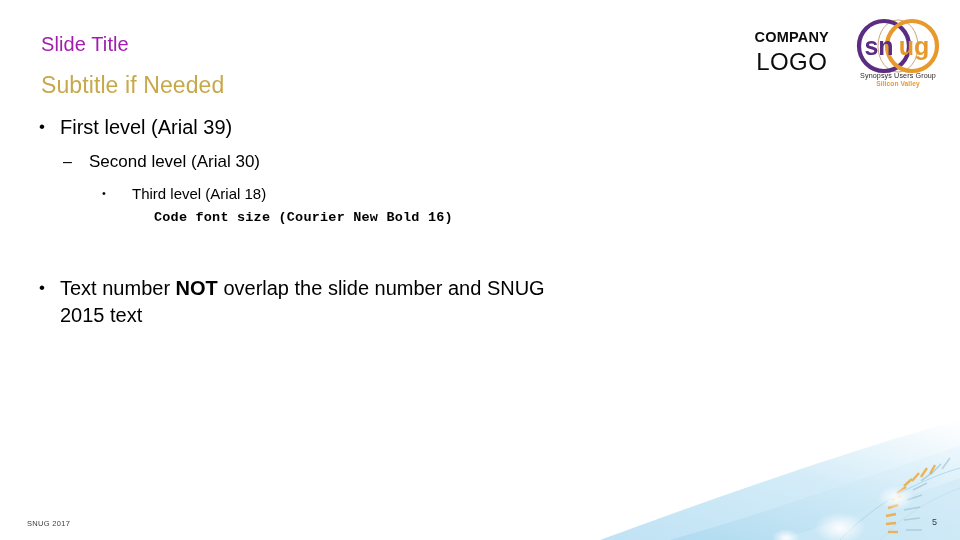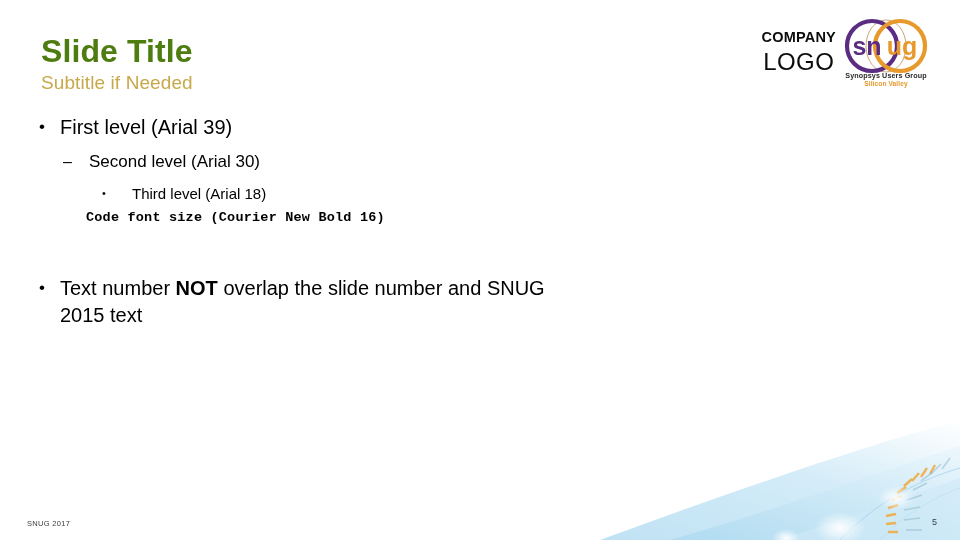--- a/index.html
+++ b/index.html
@@ -25,24 +25,24 @@
     bottom: 0;
     width: 420px;
     height: 120px;
     pointer-events: none;
   }
 
   
   .logo-area {
     position: absolute;
     top: 18px;
-    right: 24px;
+    right: 12px;
     display: flex;
     align-items: flex-start;
-    gap: 0;
+    gap: 19px;
   }
   .company-logo {
     display: flex;
     flex-direction: column;
     align-items: center;
     justify-content: center;
     padding-top: 12px;
     line-height: 1;
   }
   .company-logo .cl-top {
@@ -75,47 +75,47 @@
     position: absolute;
     left: 0;
     top: 54px;
     width: 100px;
     text-align: center;
     line-height: 1.15;
   }
   .snug-tagline .t1 {
     display: block;
     font-size: 7.2px;
-    font-weight: bold;
+    font-weight: normal;
     color: #2a2a2a;
     letter-spacing: 0.1px;
   }
   .snug-tagline .t2 {
     display: block;
     font-size: 6.6px;
     font-weight: bold;
     color: #e8992c;
     letter-spacing: 0.1px;
   }
 
   
   .title {
     position: absolute;
     left: 41px;
     top: 33px;
-    font-size: 32px;
-    font-weight: bold;
-    color: #4d7c0f;
+    font-size: 20px;
+    font-weight: normal;
+    color: #a21caf;
     letter-spacing: 0.1px;
   }
   .subtitle {
     position: absolute;
     left: 41px;
     top: 72px;
-    font-size: 19px;
+    font-size: 23px;
     font-weight: normal;
     color: #c6a košice;
     color: #c7a84a;
     letter-spacing: 0.1px;
   }
 
   
   .body-block {
     position: absolute;
     left: 34px;
@@ -169,21 +169,21 @@
   .lvl3 .bullet {
     width: 30px;
     flex: 0 0 30px;
     font-size: 11px;
     line-height: 1.7;
     box-sizing: border-box;
   }
 
   .codeline {
     margin-top: 6px;
-    margin-left: 52px;
+    margin-left: 120px;
     font-family: "Liberation Mono", "DejaVu Sans Mono", monospace;
     font-weight: bold;
     font-size: 13.5px;
     color: #000000;
     letter-spacing: 0.2px;
   }
 
   .lvl1.second-group {
     margin-top: 50px;
   }

